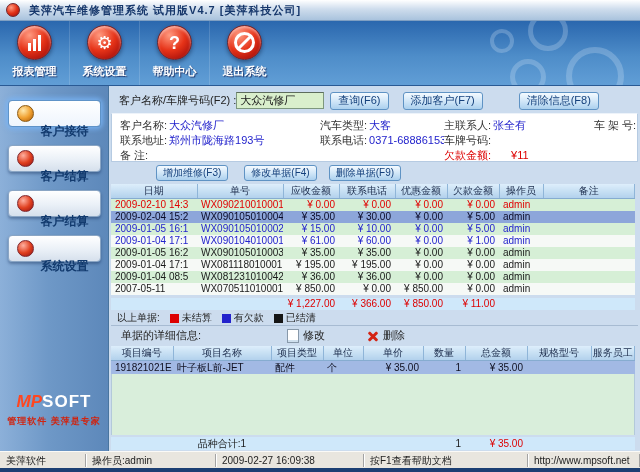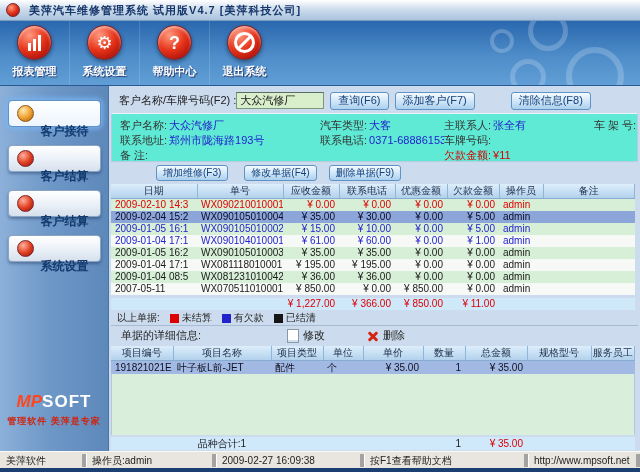--- a/index.html
+++ b/index.html
@@ -42,27 +42,27 @@
   .soft{color:#fff;font-size:17px;font-weight:bold;letter-spacing:1px;}
   .slogan{color:#cf2410;font-size:9px;font-weight:bold;margin-top:3px;letter-spacing:1px;}
 
   .content{flex:1;background:#ccdcee;padding:3px 2px 0 2px;display:flex;flex-direction:column;box-sizing:border-box;overflow:hidden;}
 
   
   .srow{height:23px;display:flex;align-items:center;font-size:11px;color:#222;flex:none;}
   .srow .slab{margin-left:8px;white-space:nowrap;}
   .sinput{width:80px;height:15px;background:#d9efcc;border:1px solid #7d977d;border-top-color:#5d6d5d;font-size:11px;padding:0 3px;color:#1a1a1a;font-family:inherit;}
   .btn{height:18px;background:linear-gradient(#f4faff,#d2e7f8 50%,#abd0ee);border:1px solid #5f93c4;border-radius:3px;font-size:11px;color:#14407c;padding:0 7px;cursor:pointer;font-family:inherit;white-space:nowrap;}
-  .b-q{margin-left:6px;}.b-a{margin-left:6px;}.b-c{margin-left:36px;}
-
-  
-  .cust{height:49px;background:#5eead4;border:1px solid #b6cbe2;border-top-color:#edf3fa;margin-top:1px;padding:4px 0 0 8px;display:grid;grid-template-columns:200px 124px 150px auto;grid-auto-rows:15px;font-size:11px;color:#333;flex:none;box-sizing:border-box;}
+  .b-q{margin-left:6px;}.b-a{margin-left:14px;}.b-c{margin-left:36px;}
+
+  
+  .cust{height:49px;background:#ffffff;border:1px solid #b6cbe2;border-top-color:#edf3fa;margin-top:1px;padding:4px 0 0 8px;display:grid;grid-template-columns:200px 124px 150px auto;grid-auto-rows:15px;font-size:11px;color:#333;flex:none;box-sizing:border-box;}
   .cell{white-space:nowrap;overflow:hidden;}
   .val{color:#2323cc;margin-left:2px;}
-  .redv{color:#dd0000;margin-left:2px;}
+  .redv{color:#dd0000;margin-left:20px;}
   .redl{color:#dd0000;}
 
   
   .acts{height:18px;margin-top:2px;display:flex;align-items:center;flex:none;}
   .btn.small{height:16px;font-size:10px;padding:0 6px;}
   .m1{margin-left:45px;}.m2{margin-left:16px;}.m3{margin-left:12px;}
 
   
   table{border-collapse:collapse;table-layout:fixed;width:524px;font-size:10px;}
   .gridwrap{margin-top:2px;flex:none;}
@@ -101,21 +101,21 @@
   #detail-table thead th{height:14px;}
   #detail-table tbody td{height:13px;}
   .greenpad{width:524px;flex:1;background:#d9eedb;border-left:1px solid #b3c9da;border-right:1px solid #b3c9da;box-sizing:border-box;}
   .footbar{margin:2px 0 4px;flex:none;}
   .footbar td{background:#cfe8fa;height:13px;color:#1a1a1a;}
   .footbar td.tot{color:#dd0000;text-align:right;}
   .footbar td.ctr{text-align:center;}
 
   
   .statusbar{position:absolute;left:0;right:0;bottom:4px;height:16px;background:#e9e6df;border-top:1px solid #fbfaf7;display:flex;align-items:center;font-size:10px;color:#222;}
-  .sb{height:13px;line-height:13px;padding:0 6px;border-right:4px solid #a3a3a3;box-shadow:1px 0 0 #ffffff;white-space:nowrap;overflow:hidden;box-sizing:border-box;}
+  .sb{height:13px;line-height:13px;padding:0 6px;border-right:1px solid #a3a3a3;box-shadow:1px 0 0 #ffffff;white-space:nowrap;overflow:hidden;box-sizing:border-box;}
   .bottom-edge{position:absolute;left:0;right:0;bottom:0;height:4px;background:#1c3f73;}
   .statusline{position:absolute;left:0;right:0;bottom:20px;height:1px;background:#8aa4c0;}
 </style>
 </head>
 <body>
 
 <div id="win">
 
   <div class="titlebar">
     <span class="app-ic"></span>

